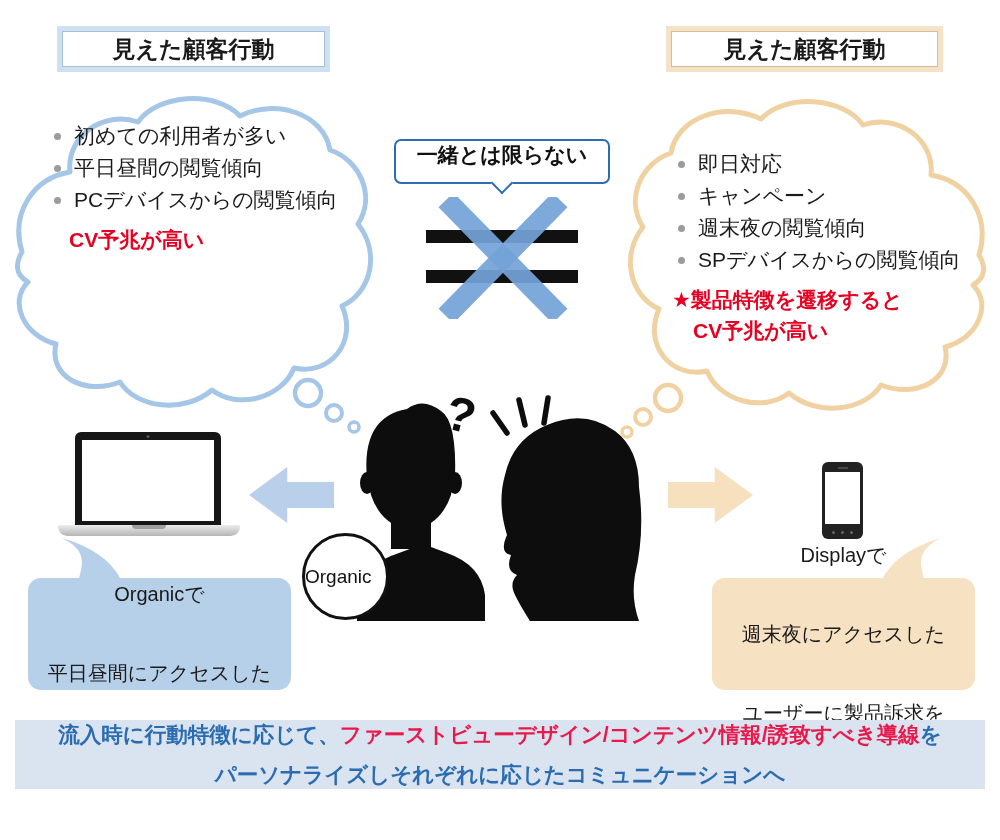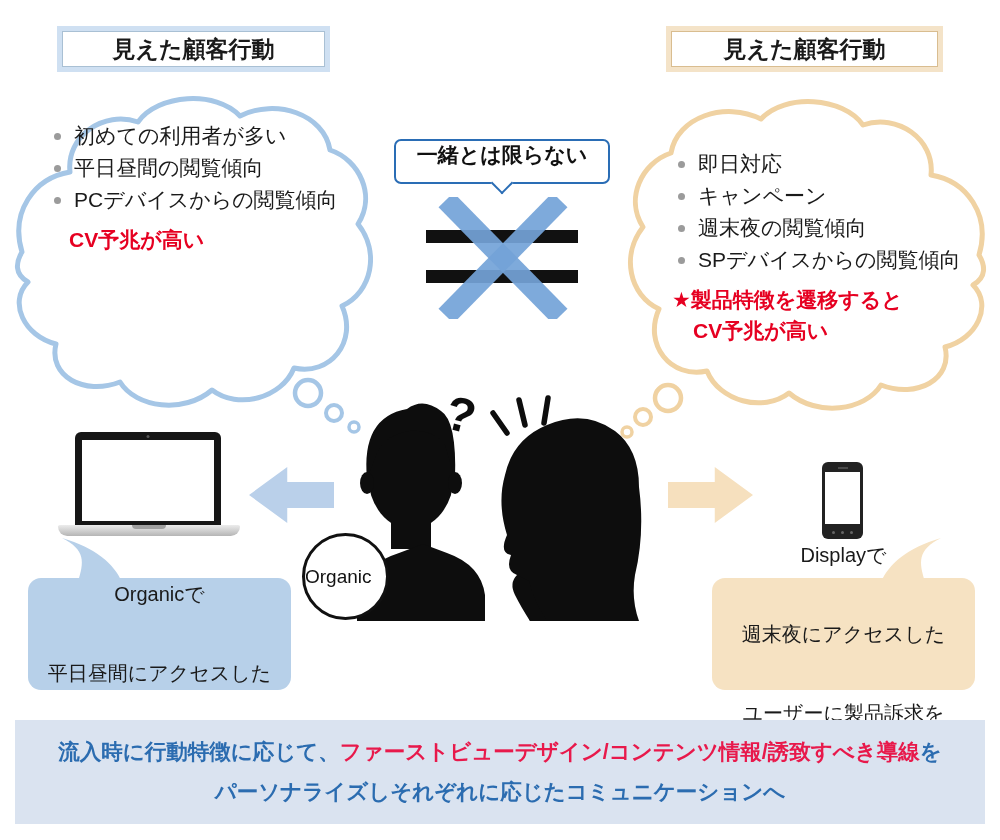--- a/index.html
+++ b/index.html
@@ -79,21 +79,21 @@
   .circle-display{left:604px;}
 
   
   .speech{position:absolute;top:578px;width:263px;height:112px;border-radius:13px;display:flex;flex-direction:column;
       align-items:center;justify-content:center;font-size:20px;line-height:31px;color:#1a1a1a;text-align:center;gap:48px;}
   .speech-left{left:28px;background:var(--fill_blue);}
   .speech-right{left:712px;background:var(--fill_tan);align-items:center;}
   .tail-svg{position:absolute;}
 
   
-  .banner{position:absolute;left:15px;top:720px;width:970px;height:104px;background:var(--banner_bg);
+  .banner{position:absolute;left:15px;top:720px;width:970px;height:69px;background:var(--banner_bg);
       display:flex;flex-direction:column;align-items:center;justify-content:center;
       font-size:21.5px;font-weight:bold;line-height:40px;text-align:center;}
   .banner .blue{color:var(--banner_blue);}
   .banner .red{color:var(--banner_red);}
 </style>
 </head>
 <body>
 
 <div class="stage">
 

